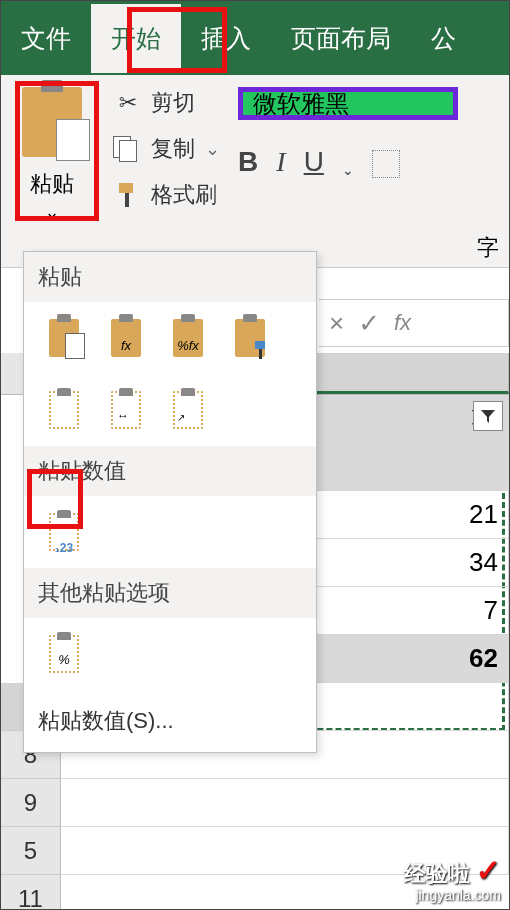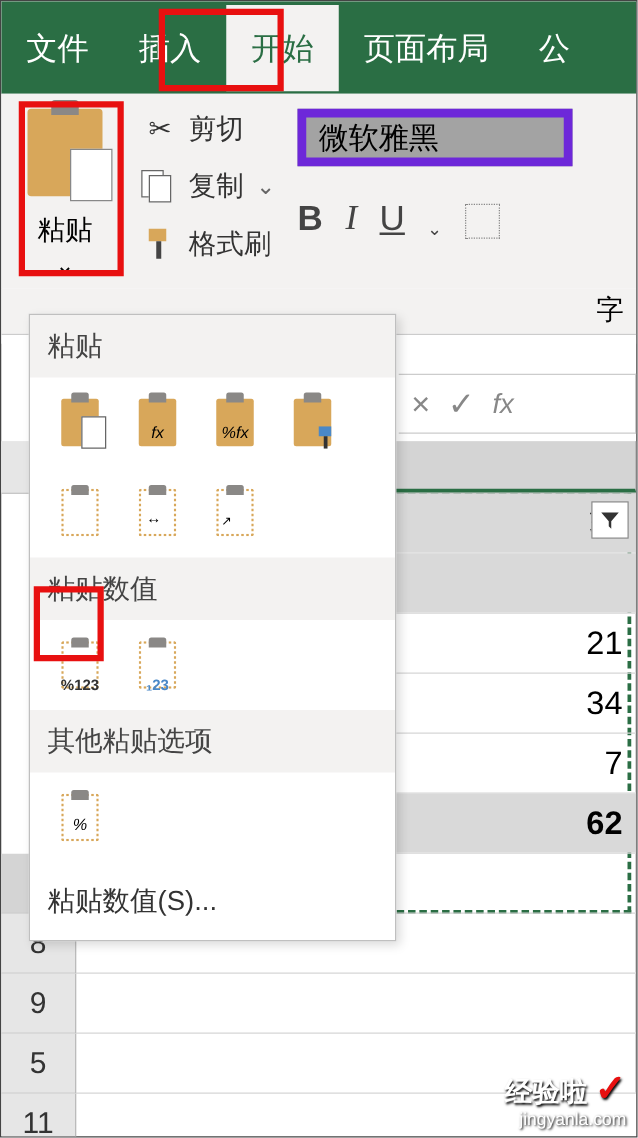--- a/index.html
+++ b/index.html
@@ -15,21 +15,21 @@
     .clipboard-big { width: 60px; height: 70px; position: relative; background: #d8a75a; border-radius: 3px; }
     .clipboard-big::before { content:""; position:absolute; top:-7px; left:50%; transform:translateX(-50%); width:22px; height:12px; background:#8a8886; border-radius:3px 3px 0 0; }
     .clipboard-page { position:absolute; bottom:-4px; right:-8px; width:34px; height:42px; background:#fff; border:1px solid #888; }
     .paste-label { margin-top:12px; font-size:22px; }
     .paste-dd { font-size:18px; margin-top:2px; width:100%; text-align:center; }
     
     .clip-row { display: flex; align-items: center; gap: 8px; font-size: 22px; color: #333; margin-bottom: 14px; height: 32px;}
     .clip-row .small-dd { font-size:18px; color:#666; margin-left:2px; }
     .icon-box { width: 30px; height: 30px; display:flex; align-items:center; justify-content:center; }
     
-    .font-box { border:7px solid #6d28d9; background:#a3a3a3; padding:8px 10px; font-size:24px; width:220px; height:46px; display:flex; align-items:center; }
+    .font-box { border:5px solid #6d28d9; background:#22c55e; padding:8px 10px; font-size:24px; width:220px; height:33px; display:flex; align-items:center; }
     .font-style-row { display:flex; gap:18px; margin-top:18px; font-size:28px; color:#444; height:40px; align-items:flex-end;}
     .font-style-row .bold { font-weight:bold; }
     .font-style-row .ital { font-style:italic; font-family:serif; }
     .font-style-row .uline { text-decoration:underline; }
     .font-style-row .smdd { font-size:14px; }
     .border-icon { width:28px; height:28px; border:1px dotted #888; }
     
     .sublabel { text-align:right; font-size:22px; padding:2px 10px 4px 0; background:#f3f2f1; }
     
     .separator { height:8px; border-top:1px solid #ccc; background:#fff; }
@@ -87,22 +87,22 @@
     .watermark .sub { font-size:14px; font-weight:normal; display:block; text-align:right; line-height:12px;}
 
     .clip-dotted { width:30px; height:38px; border:2px dotted #d8a75a; border-radius:2px; position:relative; }
     .clip-dotted::before { content:""; position:absolute; top:-5px; left:50%; transform:translateX(-50%); width:14px; height:8px; background:#8a8886; border-radius:2px 2px 0 0;}
   </style>
 </head>
 <body>
 
 <div class="menubar">
   <div class="menu-item">文件</div>
+  <div class="menu-item active">开始</div>
   <div class="menu-item">插入</div>
-  <div class="menu-item active">开始</div>
   <div class="menu-item">页面布局</div>
   <div class="menu-item last">公</div>
 </div>
 
 <div class="ribbon">
   <div class="ribbon-left">
     <div class="clipboard-big">
       <div class="clipboard-page"></div>
     </div>
     <div class="paste-label">粘贴</div>
@@ -189,24 +189,20 @@
     <div class="dd-icon">
         <div class="clip-dotted">
           <span style="position:absolute;bottom:4px;left:2px;font-size:10px;">↗</span>
         </div>
       </div>
   </div>
   <div class="dd-section-label">粘贴数值</div>
   <div class="dd-icon-grid">
     <div class="dd-icon">
         <div class="clip-dotted"></div>
-        <span class="clip-sub" style="font-size:12px;">%123</span>
-      </div>
-    <div class="dd-icon">
-        <div class="clip-dotted"></div>
         <span class="clip-sub" style="color:#4a88c7;font-size:12px;">₁23</span>
       </div>
   </div>
   <div class="dd-section-label">其他粘贴选项</div>
   <div class="dd-icon-grid">
     <div class="dd-icon">
         <div class="clip-dotted">
           <span class="clip-label">%</span>
         </div>
       </div>

